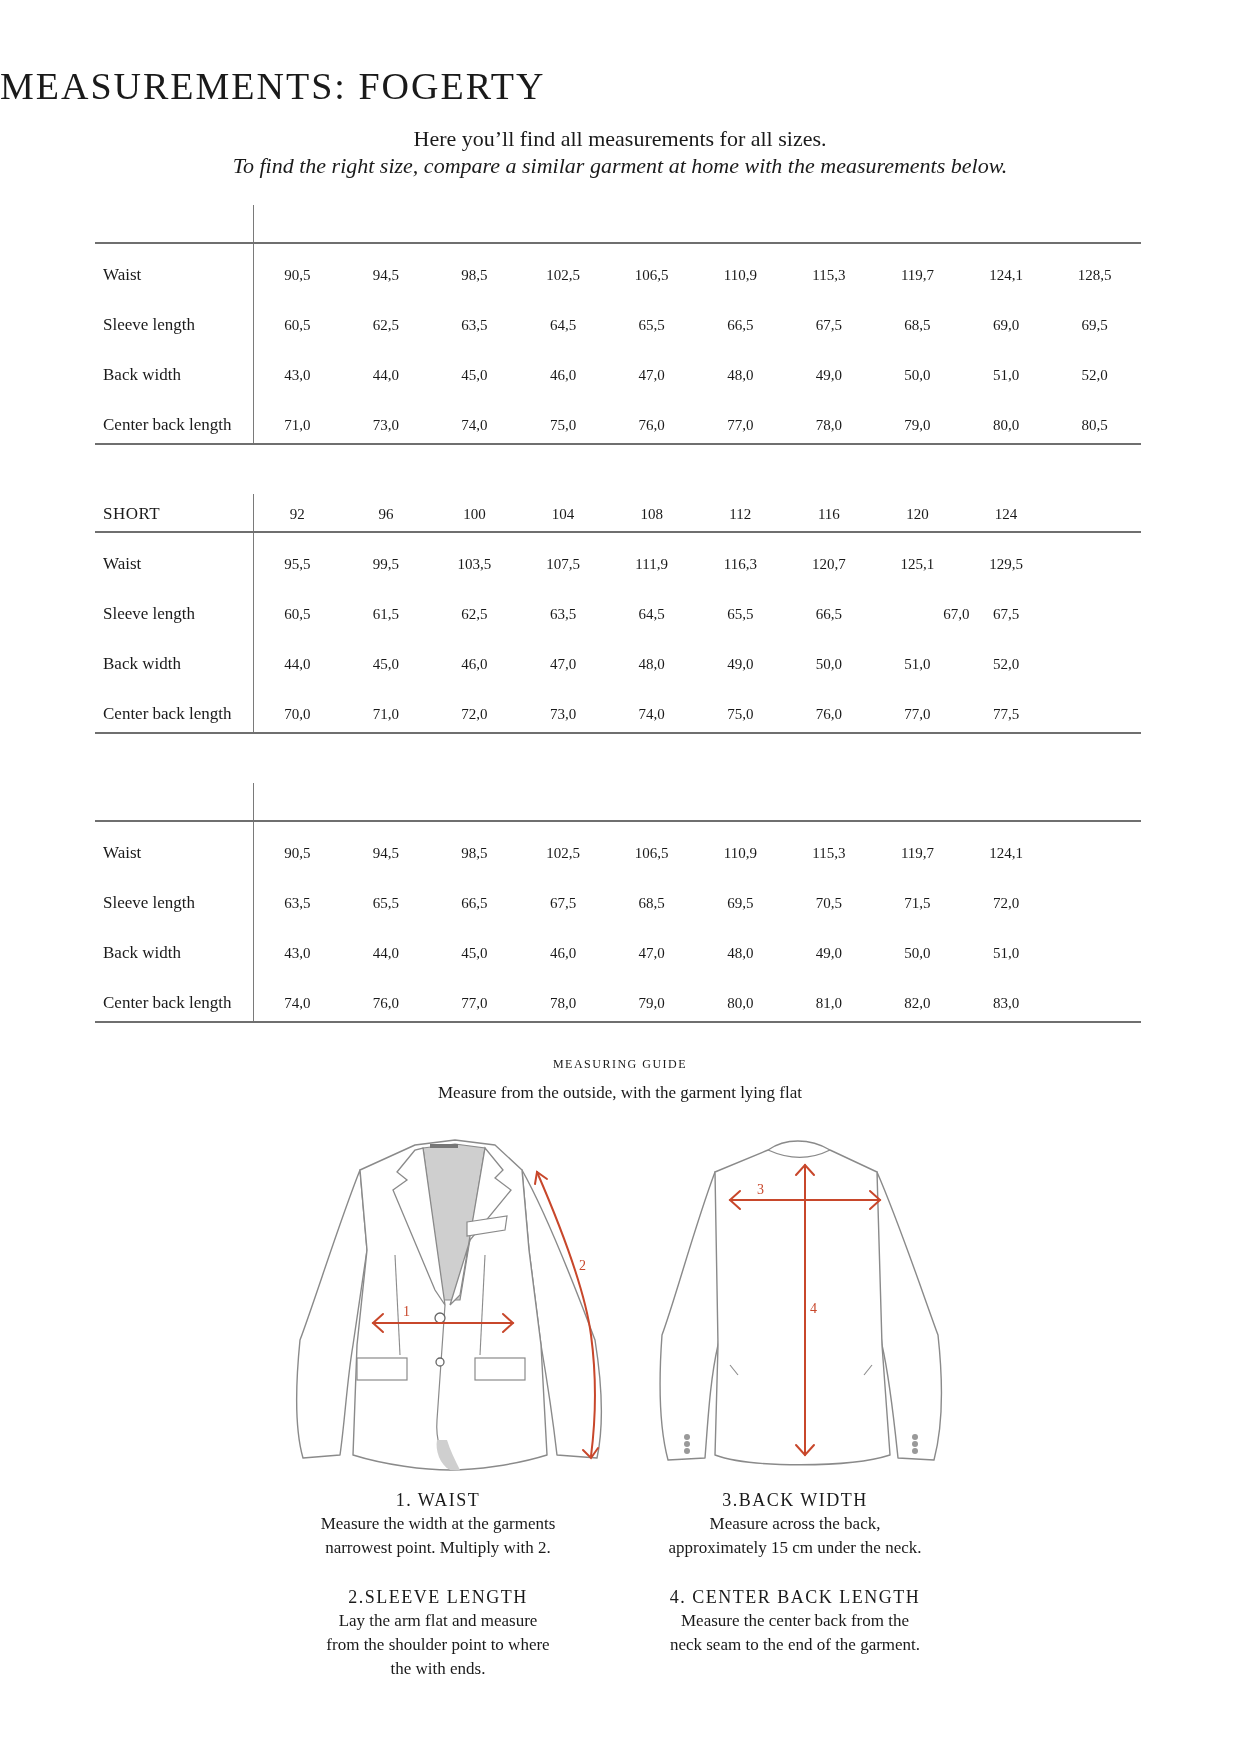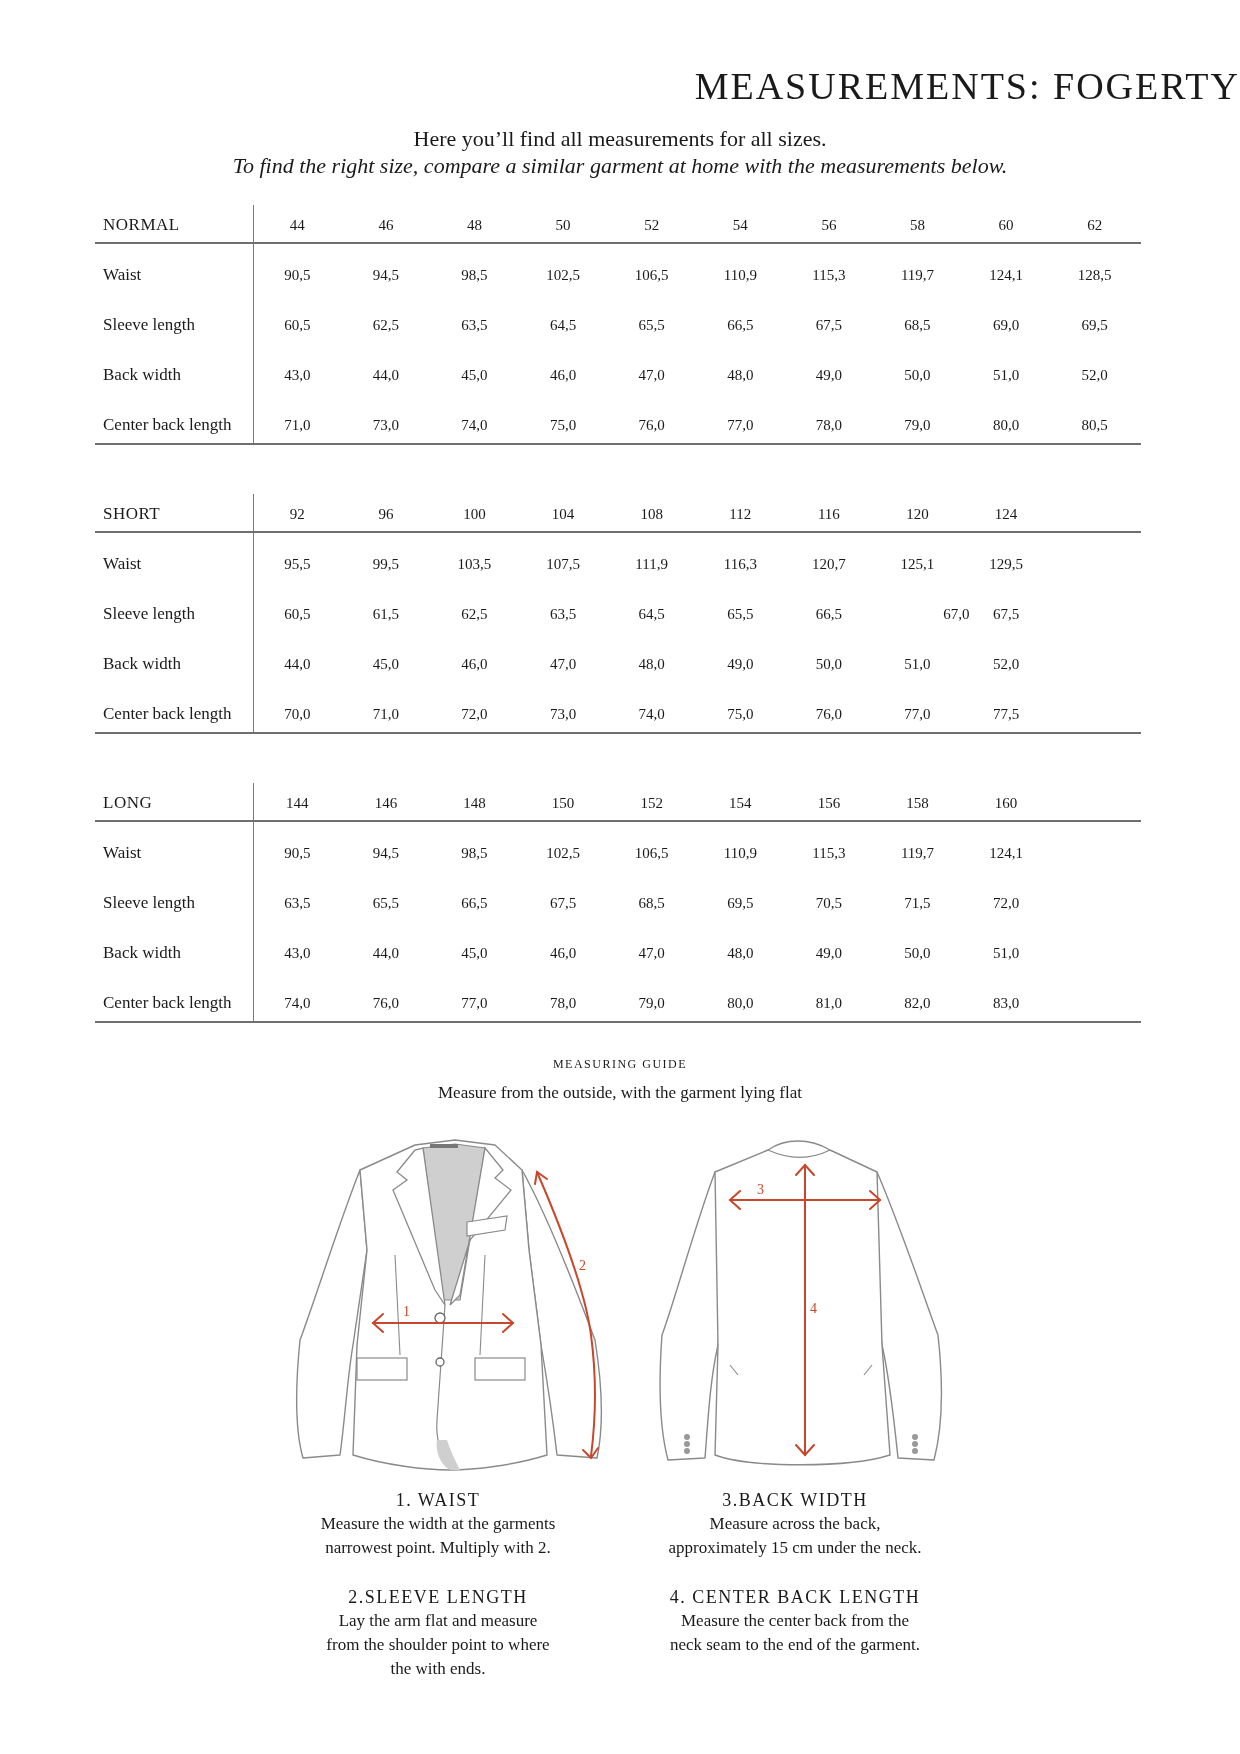--- a/index.html
+++ b/index.html
@@ -1,18 +1,18 @@
 <!DOCTYPE html>
 <html><head>
 <meta charset="utf-8">
 <style>
   html, body { margin: 0; padding: 0; background: #ffffff; }
   body { width: 1240px; height: 1754px; position: relative; overflow: hidden;
          font-family: "Liberation Serif", "DejaVu Serif", serif; color: #1a1a1a; }
-  .title { position: absolute; top: 64px; left: 0; width: 1240px; text-align: right;
+  .title { position: absolute; top: 64px; left: 0; width: 1240px; text-align: left;
            font-size: 38px; letter-spacing: 2px; font-weight: normal; margin: 0; }
   .subtitle { position: absolute; left: 0; width: 1240px; text-align: center; font-size: 22px; }
   .sub1 { top: 126px; }
   .sub2 { top: 153px; font-style: italic; }
 
   .size-table { position: absolute; left: 95px; width: 1046px; }
   .size-table .vline { position: absolute; left: 158px; width: 1px; background: #7a7a7a; }
   .size-table .hline { position: absolute; left: 0; width: 1046px; height: 2px; background: #6f6f6f; }
   .trow { position: absolute; left: 0; width: 1046px; height: 40px; }
   .trow .label { position: absolute; left: 8px; top: 0; font-size: 17px; line-height: 40px; white-space: nowrap; }
@@ -30,33 +30,20 @@
 </style>
 </head>
 <body>
 
 <h1 class="title">MEASUREMENTS: FOGERTY</h1>
 <div class="subtitle sub1">Here you’ll find all measurements for all sizes.</div>
 <div class="subtitle sub2">To find the right size, compare a similar garment at home with the measurements below.</div>
 
 <div class="size-table" style="top:205px;height:240px;">
     <div class="vline" style="top: 0px; height: 240px;"></div>
-    <div class="trow thead" style="top: 0px;">
-      <span class="label">NORMAL</span>
-      <span class="cell" style="left: 158px;">44</span>
-      <span class="cell" style="left: 246.6px;">46</span>
-      <span class="cell" style="left: 335.2px;">48</span>
-      <span class="cell" style="left: 423.8px;">50</span>
-      <span class="cell" style="left: 512.4px;">52</span>
-      <span class="cell" style="left: 601px;">54</span>
-      <span class="cell" style="left: 689.6px;">56</span>
-      <span class="cell" style="left: 778.2px;">58</span>
-      <span class="cell" style="left: 866.8px;">60</span>
-      <span class="cell" style="left: 955.4px;">62</span>
-    </div>
     <div class="hline" style="top: 37px;"></div>
     <div class="trow" style="top: 50px;">
       <span class="label">Waist</span>
       <span class="cell" style="left: 158px;">90,5</span>
       <span class="cell" style="left: 246.6px;">94,5</span>
       <span class="cell" style="left: 335.2px;">98,5</span>
       <span class="cell" style="left: 423.8px;">102,5</span>
       <span class="cell" style="left: 512.4px;">106,5</span>
       <span class="cell" style="left: 601px;">110,9</span>
       <span class="cell" style="left: 689.6px;">115,3</span>
@@ -170,33 +157,20 @@
       <span class="cell" style="left: 601px;">75,0</span>
       <span class="cell" style="left: 689.6px;">76,0</span>
       <span class="cell" style="left: 778.2px;">77,0</span>
       <span class="cell" style="left: 866.8px;">77,5</span>
       <span class="cell" style="left: 955.4px;"></span>
     </div>
     <div class="hline" style="top: 238px;"></div>
   </div>
 <div class="size-table" style="top:783px;height:240px;">
     <div class="vline" style="top: 0px; height: 240px;"></div>
-    <div class="trow thead" style="top: 0px;">
-      <span class="label">LONG</span>
-      <span class="cell" style="left: 158px;">144</span>
-      <span class="cell" style="left: 246.6px;">146</span>
-      <span class="cell" style="left: 335.2px;">148</span>
-      <span class="cell" style="left: 423.8px;">150</span>
-      <span class="cell" style="left: 512.4px;">152</span>
-      <span class="cell" style="left: 601px;">154</span>
-      <span class="cell" style="left: 689.6px;">156</span>
-      <span class="cell" style="left: 778.2px;">158</span>
-      <span class="cell" style="left: 866.8px;">160</span>
-      <span class="cell" style="left: 955.4px;"></span>
-    </div>
     <div class="hline" style="top: 37px;"></div>
     <div class="trow" style="top: 50px;">
       <span class="label">Waist</span>
       <span class="cell" style="left: 158px;">90,5</span>
       <span class="cell" style="left: 246.6px;">94,5</span>
       <span class="cell" style="left: 335.2px;">98,5</span>
       <span class="cell" style="left: 423.8px;">102,5</span>
       <span class="cell" style="left: 512.4px;">106,5</span>
       <span class="cell" style="left: 601px;">110,9</span>
       <span class="cell" style="left: 689.6px;">115,3</span>

